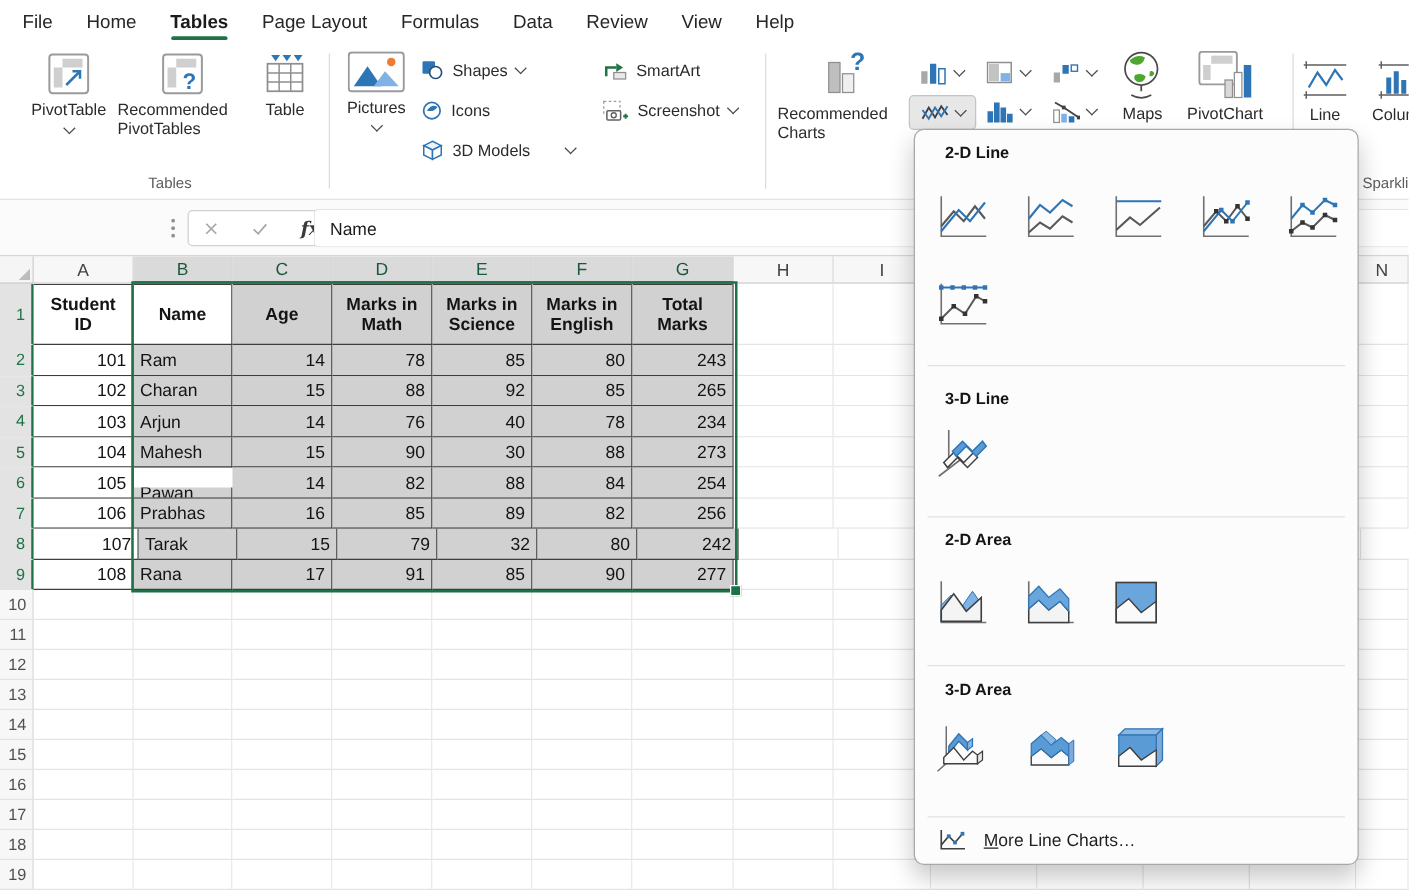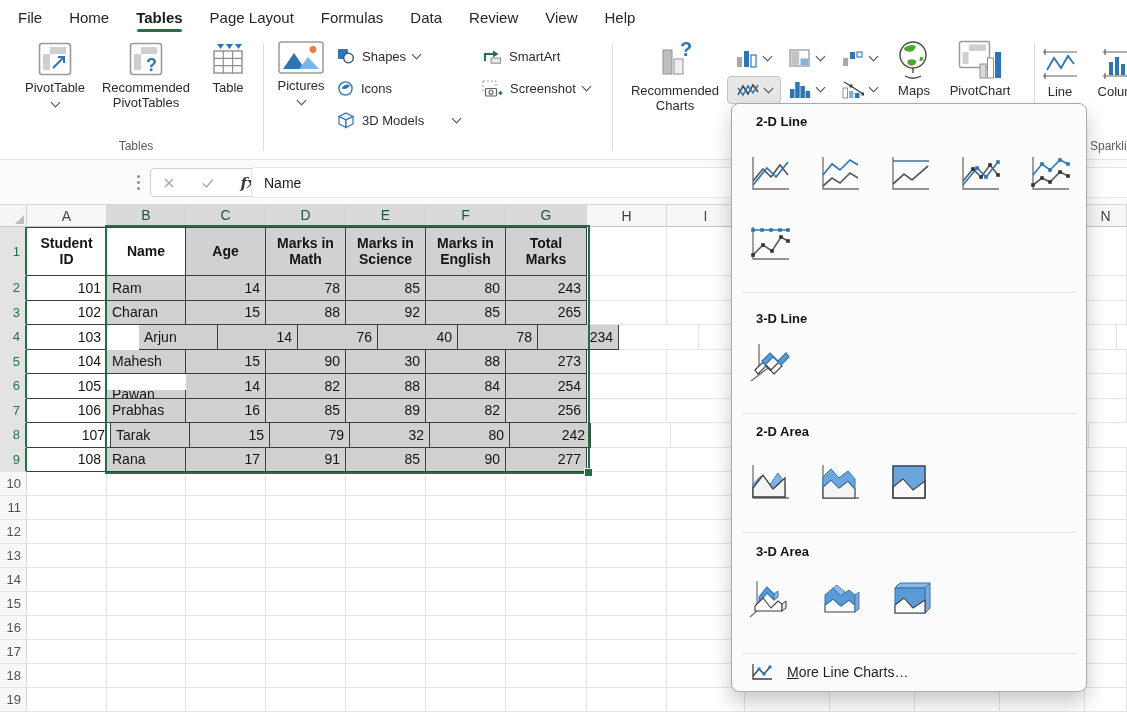--- a/index.html
+++ b/index.html
@@ -8,21 +8,21 @@
   .menubar{position:absolute;top:0;left:0;right:0;height:35px;background:#fff;display:flex;
     gap:27px;padding-left:18px;align-items:center;z-index:2}
   .mtab{font-size:15px;color:#262626;position:relative;height:35px;line-height:35px;white-space:nowrap;cursor:default}
   .mtab.active{font-weight:700;color:#1b1b1b}
   .mtab.active::after{content:"";position:absolute;left:1px;right:1px;bottom:3px;height:3px;border-radius:2px;background:#217346}
   
   .ribbon{position:absolute;top:35px;left:0;right:0;height:124px;background:#fff;border-bottom:1px solid #e4e4e4;z-index:2}
   .rsep{position:absolute;top:8px;height:108px;width:1px;background:#dcdcdc}
   .rgrouplabel{position:absolute;top:104px;font-size:12px;color:#5c5c5c;text-align:center}
   .rbtn{position:absolute;display:flex;flex-direction:column;align-items:center;cursor:default}
-  .rbtn .lbl{font-size:13px;color:#2b2b2b;text-align:center;line-height:15px;margin-top:3px}
+  .rbtn .lbl{font-size:13px;color:#2b2b2b;line-height:15px;margin-top:3px}
   .rsmall{position:absolute;display:flex;align-items:center;gap:7px;height:22px;cursor:default}
   .rsmall .lbl{font-size:13px;color:#2b2b2b;white-space:nowrap}
   .chev{width:6px;height:6px;border-right:1.4px solid #4a4a4a;border-bottom:1.4px solid #4a4a4a;
     transform:rotate(45deg);display:inline-block;flex:none;margin-top:-3px}
   .mini{position:absolute;width:52px;height:26px;display:flex;align-items:center;justify-content:center;gap:6px}
   .mini.hl{background:#e7e7e7;border:1px solid #c4c4c4;border-radius:4px}
   
   .fbar{position:absolute;top:160px;left:0;right:0;height:44px;background:#fbfbfb;border-bottom:1px solid #d6d6d6;z-index:2}
   .namebox{position:absolute;left:8px;top:8px;width:118px;height:27px;background:#fff;border:1px solid #d1d1d1;
     border-radius:4px;display:flex;align-items:center;justify-content:space-between;padding:0 11px 0 12px;
@@ -361,21 +361,21 @@
       <div class="cell" style="width: 78px;"></div>
       <div class="cell" style="width: 85px;"></div>
       <div class="cell" style="width: 85px;"></div>
       <div class="cell" style="width: 85px;"></div>
       <div class="cell" style="width: 85px;"></div>
       <div class="cell" style="width: 42px;"></div>
     </div>
     <div class="grow" style="height: 24.5px;">
       <div class="rnum selrow">4</div>
       <div class="cell tbl num" style="width: 80px;">103</div>
-      <div class="cell tbl sel" style="width: 79px; margin-left: 32px;">Arjun</div>
+      <div class="cell tbl sel" style="width: 79px;">Arjun</div>
       <div class="cell tbl num sel" style="width: 80px;">14</div>
       <div class="cell tbl num sel" style="width: 80px;">76</div>
       <div class="cell tbl num sel" style="width: 80px;">40</div>
       <div class="cell tbl num sel" style="width: 80px;">78</div>
       <div class="cell tbl num sel" style="width: 81px;">234</div>
       <div class="cell" style="width: 80px;"></div>
       <div class="cell" style="width: 78px;"></div>
       <div class="cell" style="width: 85px;"></div>
       <div class="cell" style="width: 85px;"></div>
       <div class="cell" style="width: 85px;"></div>

